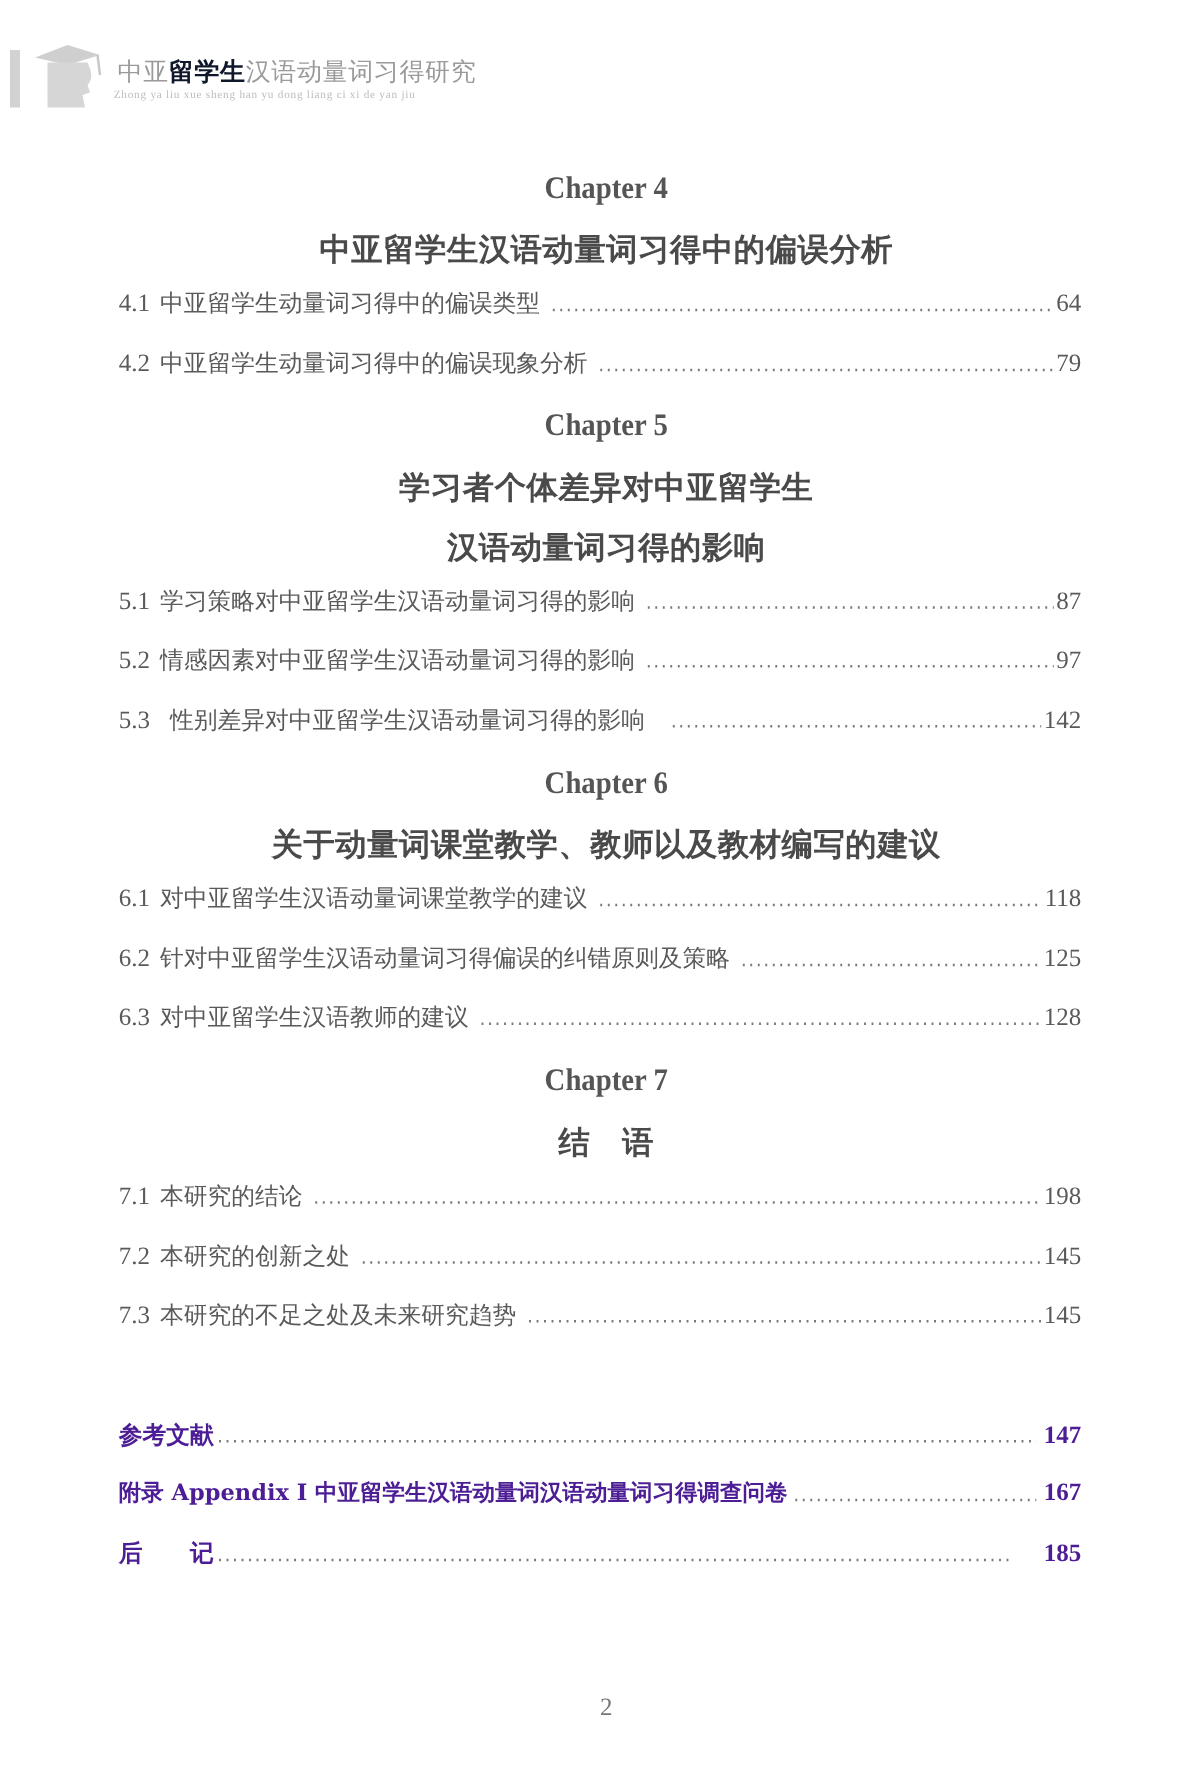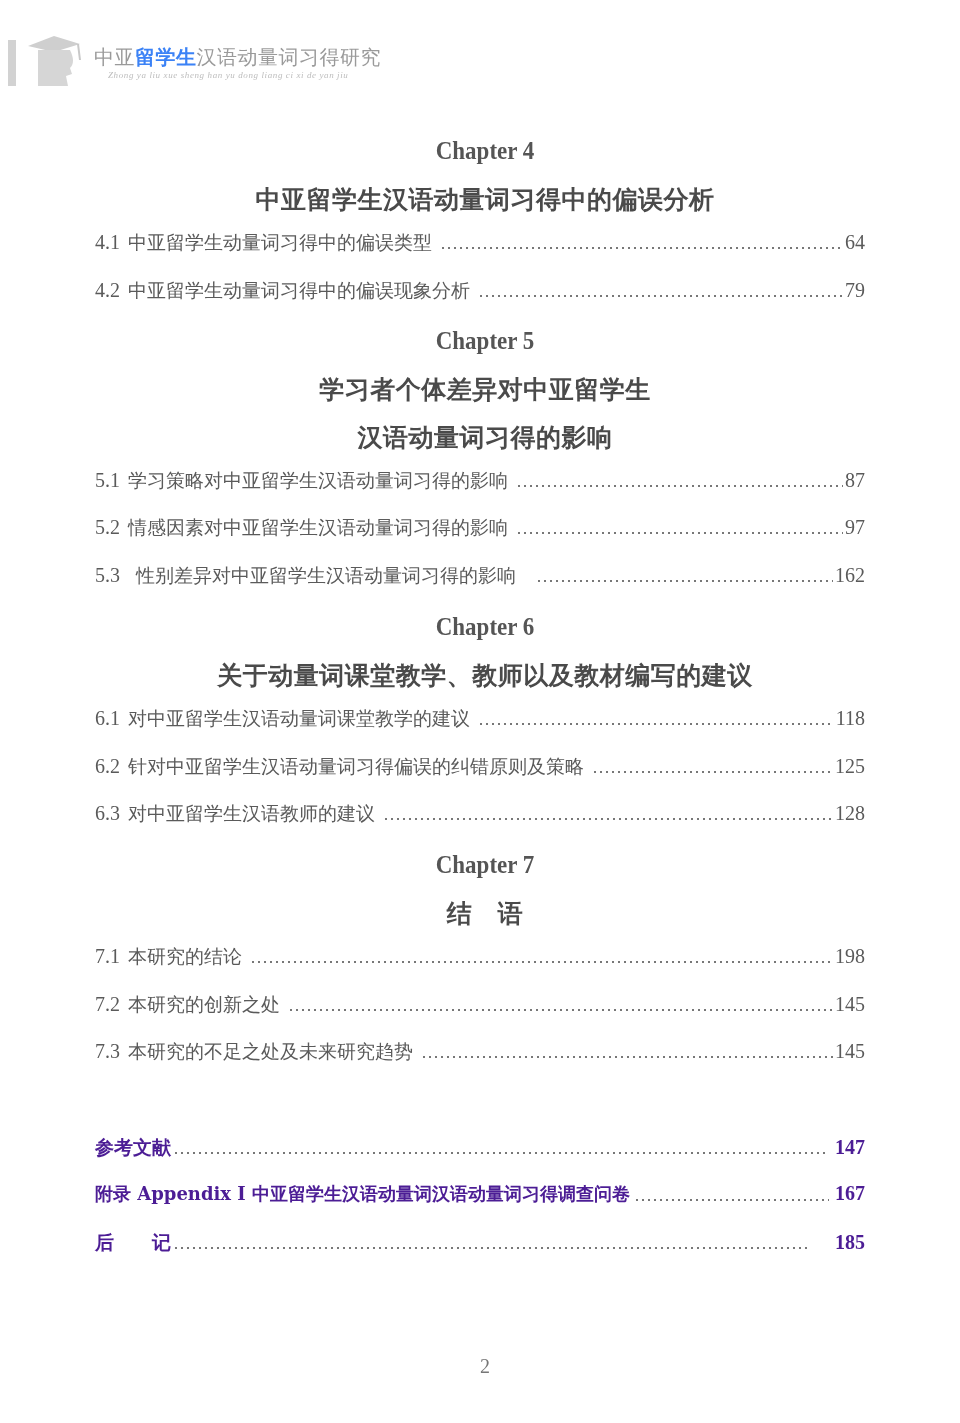--- a/index.html
+++ b/index.html
@@ -8,24 +8,24 @@
       font-family: "DejaVu Serif", "Liberation Serif", serif;
       color: #4a4a4a;
     }
     .header { position: absolute; left: 0; top: 28px; width: 420px; height: 70px; }
     .header-bar { position: absolute; left: 8px; top: 12px; width: 8px; height: 46px; background: #d2d2d2; }
     .header-logo { position: absolute; left: 24px; top: 6px; width: 60px; height: 54px; }
     .header-title {
       position: absolute; left: 94px; top: 16px; font-size: 20px; color: #9a9a9a;
       font-family: "DejaVu Sans", "Liberation Sans", sans-serif; letter-spacing: 0.5px; white-space: nowrap;
     }
-    .header-title .bold { color: #3b82f6; font-weight: bold; }
+    .header-title .bold { color: #0f172a; font-weight: bold; }
     .header-pinyin {
-      position: absolute; left: 108px; top: 42px; font-size: 9px; color: #bdbdbd;
-      font-style: italic; font-family: "Liberation Serif", serif; letter-spacing: 0.6px; white-space: nowrap;
+      position: absolute; left: 91px; top: 42px; font-size: 9px; color: #bdbdbd;
+      font-family: "Liberation Serif", serif; letter-spacing: 0.6px; white-space: nowrap;
     }
     .chapter-label {
       position: absolute; left: 0; width: 970px; text-align: center;
       font-family: "Liberation Serif", serif; font-weight: bold; font-size: 25px; color: #555;
       transform: scaleX(0.92);
     }
     .chapter-title {
       position: absolute; left: 0; width: 970px; text-align: center;
       font-weight: bold; font-size: 25px; color: #4a4a4a; letter-spacing: 0.5px;
       font-family: "DejaVu Serif", serif;
@@ -92,21 +92,21 @@
 <div class="toc-row" style="top:515px">
   <span class="num">5.2</span>
   <span class="label">情感因素对中亚留学生汉语动量词习得的影响</span>
   <span class="dots"></span>
   <span class="page">97</span>
 </div>
 <div class="toc-row" style="top:563px">
   <span class="num" style="margin-right:16px">5.3</span>
   <span class="label">性别差异对中亚留学生汉语动量词习得的影响</span>
   <span class="dots" style="margin-left:20px"></span>
-  <span class="page">162</span>
+  <span class="page">142</span>
 </div>
 
 <div class="chapter-label" style="top:613px">Chapter 6</div>
 <div class="chapter-title" style="top:659px">关于动量词课堂教学、教师以及教材编写的建议</div>
 <div class="toc-row" style="top:706px">
   <span class="num">6.1</span>
   <span class="label">对中亚留学生汉语动量词课堂教学的建议</span>
   <span class="dots"></span>
   <span class="page">118</span>
 </div>

